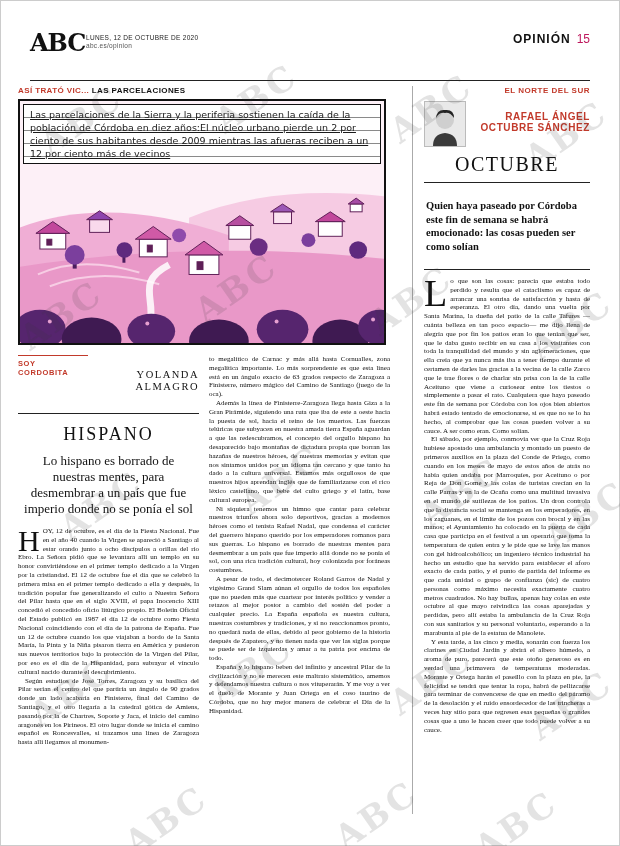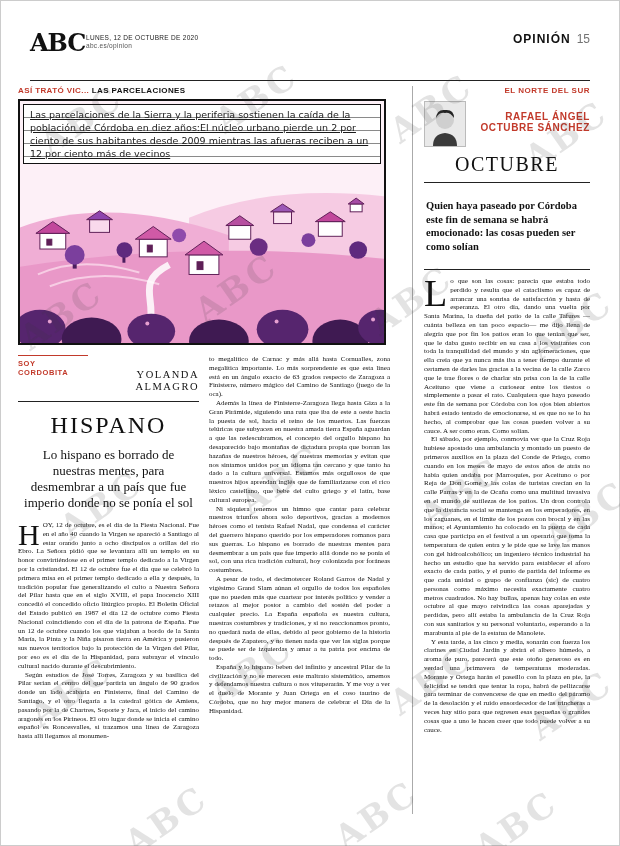--- a/index.html
+++ b/index.html
@@ -13,21 +13,21 @@
 
   
   .masthead{position:absolute;left:30px;right:30px;top:24px;height:52px;}
   .abc-logo{position:absolute;left:0;top:4px;font-family:"DejaVu Serif",serif;font-weight:bold;
             font-size:24px;letter-spacing:-1px;}
   .issue{position:absolute;left:56px;top:10px;font-family:"Liberation Sans",sans-serif;
          font-size:6.5px;letter-spacing:.3px;color:#222;line-height:8px;}
   .issue .url{color:#555;text-transform:none;}
   .section-box{position:absolute;right:0;top:8px;font-family:"Liberation Sans",sans-serif;font-size:12px;}
   .section-box .sec{font-weight:bold;letter-spacing:1px;}
-  .section-box .pg{color:#737373;margin-left:6px;}
+  .section-box .pg{color:#be185d;margin-left:6px;}
   .header-rule{position:absolute;left:30px;right:30px;top:80px;border-top:1px solid #222;}
 
   
   .left-region{position:absolute;left:18px;top:86px;width:372px;}
   .divider{position:absolute;left:412px;top:86px;height:728px;border-left:1px solid #aaa;}
   .right-col{position:absolute;left:424px;top:86px;width:166px;}
 
   
   .kicker{font-family:"Liberation Sans",sans-serif;font-size:8px;font-weight:bold;letter-spacing:.4px;}
   .kicker .red{color:#c23a2b;}
@@ -40,22 +40,22 @@
   .cap2{top:62px;left:5px;width:248px;}
   .illus{position:absolute;left:0;right:0;top:56px;bottom:0;}
   .illus svg{width:100%;height:100%;display:block;}
 
   
   .article-cols{margin-top:10px;display:flex;gap:10px;height:460px;overflow:hidden;}
   .acol{width:181px;overflow:hidden;}
   .art-kicker{font-family:"Liberation Sans",sans-serif;font-size:7.5px;font-weight:bold;
               color:#c23a2b;letter-spacing:.6px;border-top:1px solid #c23a2b;padding-top:3px;width:70px;}
   .art-author{text-align:right;font-size:10.5px;letter-spacing:1.5px;line-height:12px;margin-top:-8px;
-              border-bottom:1px solid #222;padding-bottom:8px;}
-  .art-title{text-align:center;font-size:24px;letter-spacing:2px;margin:10px 0 8px;}
+              border-bottom:1px solid #222;padding-bottom:20px;}
+  .art-title{text-align:center;font-size:18px;letter-spacing:2px;margin:10px 0 8px;}
   .pullquote{text-align:center;font-size:13px;line-height:16px;margin:4px 2px 10px;}
   .bp{margin:0;font-size:7px;line-height:8.8px;text-align:justify;}
   .ind{text-indent:7px;}
   .dc{float:left;font-size:30px;line-height:25px;padding:1px 3px 0 0;font-family:"Liberation Serif",serif;}
   .dc-l{float:left;font-size:38px;line-height:31px;padding:1px 3px 0 0;font-family:"Liberation Serif",serif;}
 
   
   .col-kicker{font-family:"Liberation Sans",sans-serif;font-size:8px;font-weight:bold;color:#c23a2b;
               text-align:right;letter-spacing:.5px;}
   .author-row{display:flex;gap:6px;margin:6px 0 4px;align-items:flex-start;}

